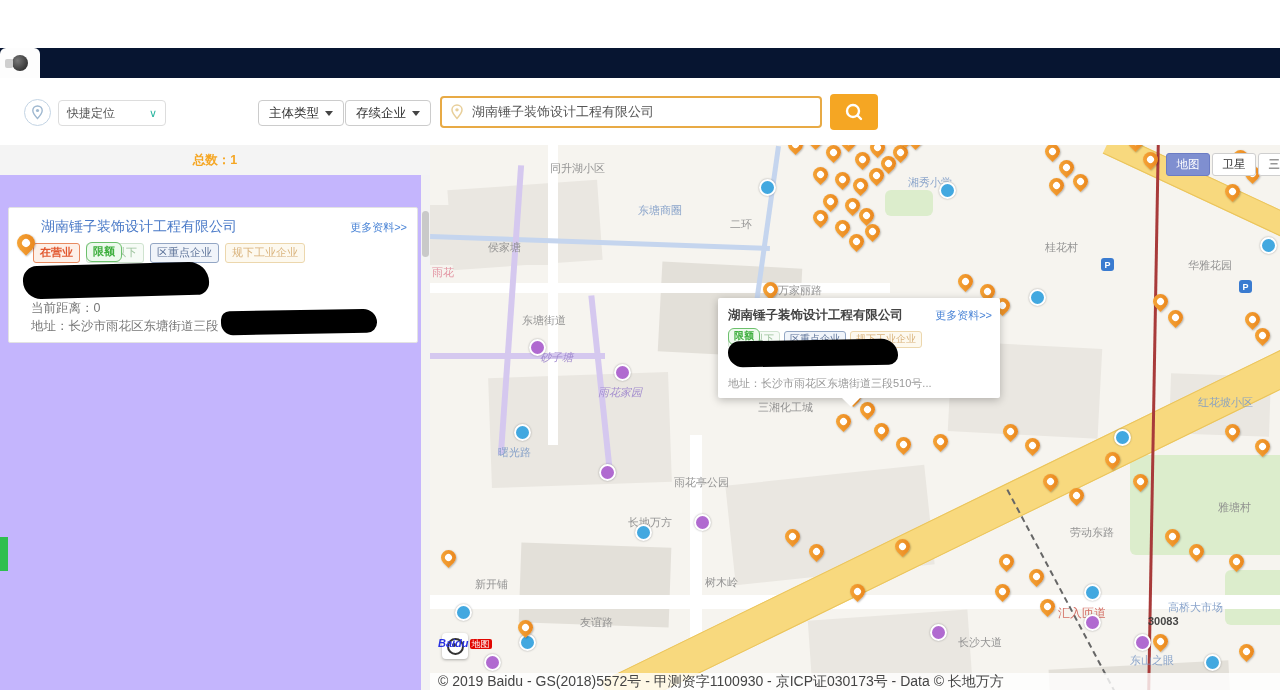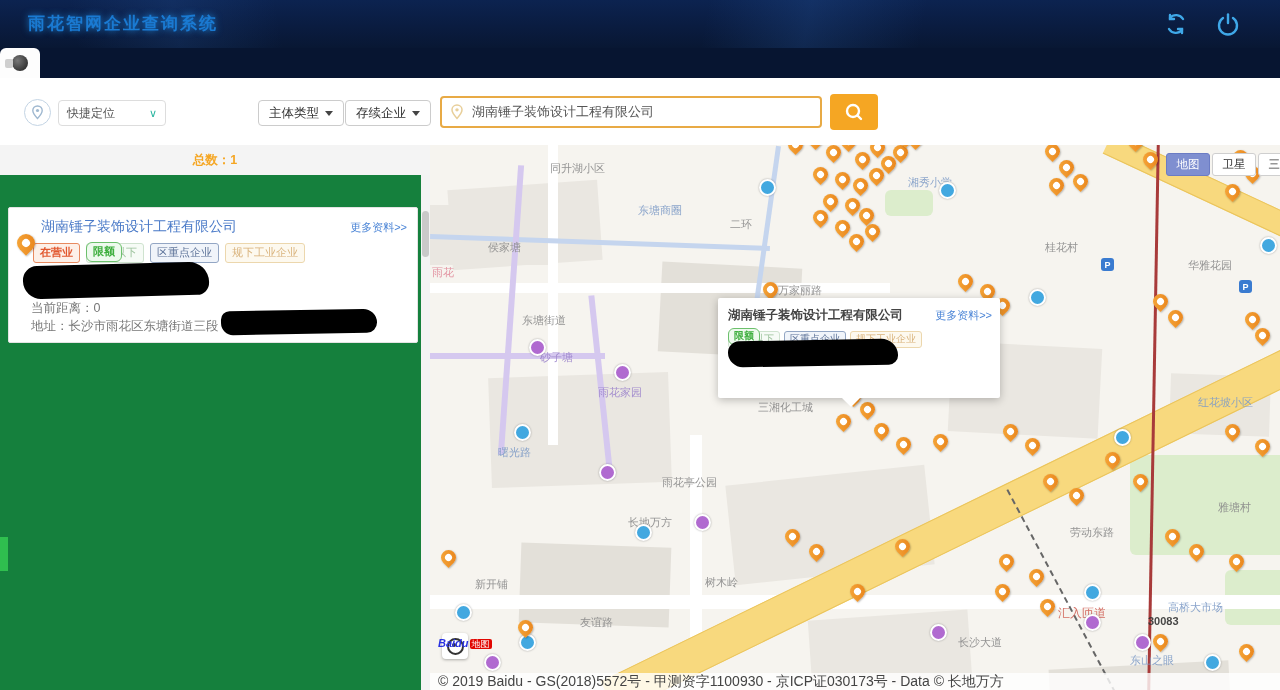--- a/index.html
+++ b/index.html
@@ -42,21 +42,21 @@
   .dd-btn .caret{width:0;height:0;border-left:4px solid transparent;border-right:4px solid transparent;
     border-top:5px solid #444;}
   .searchbox{position:absolute;left:440px;top:18px;width:382px;height:32px;border:2px solid #e8aa45;
     border-radius:4px;background:#fff;display:flex;align-items:center;box-sizing:border-box;padding:0 8px;gap:6px;}
   .searchbox input{border:none;outline:none;flex:1;font-size:13px;color:#555;
     font-family:"Liberation Sans",sans-serif;background:transparent;}
   .search-btn{position:absolute;left:830px;top:16px;width:48px;height:36px;background:#f5a623;
     border:none;border-radius:4px;cursor:pointer;display:flex;align-items:center;justify-content:center;}
 
   
-  .panel{position:absolute;left:0;top:145px;width:430px;height:545px;background:#15803d;}
+  .panel{position:absolute;left:0;top:145px;width:430px;height:545px;background:#c4b5fd;}
   .panel-head{position:absolute;left:0;top:0;width:430px;height:30px;background:#f4f4f4;
     display:flex;align-items:center;justify-content:center;font-size:12.5px;color:#f5a623;font-weight:bold;}
   .scroll-track{position:absolute;right:0;top:30px;width:9px;bottom:0;background:#f3f3f3;}
   .scroll-thumb{position:absolute;right:1px;top:36px;width:7px;height:46px;background:#c9c9c9;border-radius:4px;}
   .card{position:absolute;left:8px;top:62px;width:410px;height:136px;border:1px solid #e3e3e3;
     border-radius:2px;background:#fff;box-sizing:border-box;}
   .card-title{position:absolute;left:32px;top:10px;font-size:14px;color:#4a7ac8;cursor:pointer;}
   .more-link{position:absolute;right:10px;top:12px;font-size:11px;color:#4a84d6;cursor:pointer;}
   .badge-row{position:absolute;left:24px;top:34px;white-space:nowrap;}
   .badge{display:inline-block;font-size:11px;padding:2px 6px;border-radius:3px;margin-right:6px;line-height:1.25;}
@@ -87,21 +87,21 @@
     box-shadow:0 1px 2px rgba(0,0,0,.3);z-index:3;cursor:pointer;}
   .pin::after{content:"";position:absolute;width:7px;height:7px;background:#fff;border-radius:50%;top:4px;left:4px;}
   .pin.big{width:18px;height:18px;}
   .pin.big::after{width:8px;height:8px;top:5px;left:5px;}
   .poi{position:absolute;width:13px;height:13px;border-radius:50%;border:2px solid #fff;
     box-shadow:0 0 2px rgba(0,0,0,.35);z-index:2;cursor:pointer;}
   .poi.b{background:#42a8e0;} .poi.p{background:#b06ad0;}
   .ppark{position:absolute;width:13px;height:13px;border-radius:3px;background:#3a7bd0;color:#fff;
     font-size:9px;font-weight:bold;display:flex;align-items:center;justify-content:center;z-index:2;}
   .mlabel{position:absolute;font-size:11px;z-index:2;white-space:nowrap;opacity:.9;}
-  .c-gray{color:#8a8a8a;} .c-blue{color:#7f9cc7;} .c-purple{color:#9d85cc;}
+  .c-gray{color:#8a8a8a;} .c-blue{color:#7f9cc7;} .c-purple{color:#9d85cc;font-style:italic;}
   .c-red{color:#d06055;font-size:12px;} .c-pink{color:#e08898;} .c-dark{color:#333;font-weight:bold;}
 
   .map-controls{position:absolute;left:736px;top:8px;display:flex;gap:2px;z-index:6;}
   .mbtn{min-width:34px;height:21px;background:#fff;border:1px solid #cfcfcf;border-radius:3px;
     font-size:11.5px;color:#333;display:flex;align-items:center;justify-content:center;
     padding:0 4px;cursor:pointer;}
   .mbtn.active{background:#7f8fd0;border-color:#6b7cc4;color:#fff;}
 
   .popup{position:absolute;left:288px;top:153px;width:282px;height:100px;background:#fff;
     border-radius:2px;box-shadow:0 2px 8px rgba(0,0,0,.25);z-index:5;}
@@ -123,35 +123,20 @@
   .blogo .bd{color:#2932e1;font-weight:bold;font-style:italic;}
   .blogo .mp{background:#e10601;color:#fff;font-size:9px;padding:0 2px;border-radius:2px;margin-left:1px;}
   .copyright{position:absolute;left:0;bottom:0;width:100%;height:17px;background:rgba(255,255,255,.8);
     font-size:14px;color:#444;line-height:17px;padding-left:8px;box-sizing:border-box;z-index:6;}
 </style>
 </head>
 <body>
 
 <div class="app">
 
-  <div class="header">
-    <div class="app-title">雨花智网企业查询系统</div>
-    <div class="hicons">
-      <svg class="hicon" viewBox="0 0 24 24" fill="none" stroke="#3fa8e8" stroke-width="2.4" stroke-linecap="round">
-        <path d="M19 7a8 8 0 0 0-13-1"></path>
-          <path d="M6 3v4h4" fill="none"></path>
-        <path d="M5 17a8 8 0 0 0 13 1"></path>
-          <path d="M18 21v-4h-4" fill="none"></path>
-      </svg>
-      <svg class="hicon" viewBox="0 0 24 24" fill="none" stroke="#3fa8e8" stroke-width="2.4" stroke-linecap="round">
-        <path d="M7 6a9 9 0 1 0 10 0"></path>
-          <line x1="12" y1="2.5" x2="12" y2="11"></line>
-      </svg>
-    </div>
-  </div>
 
   <div class="subheader"></div>
   <div class="tab">
       <div class="orb"></div>
     </div>
 
   <div class="toolbar">
     <div class="pin-circle">
       <svg width="13" height="15" viewBox="0 0 13 15">
           <path d="M6.5 1C3.7 1 1.8 3 1.8 5.5c0 3 4.7 8 4.7 8s4.7-5 4.7-8C11.2 3 9.3 1 6.5 1z" fill="none" stroke="#9fb8d0" stroke-width="1.4"></path>
@@ -242,21 +227,21 @@
         <span class="mlabel c-blue" style="left: 478px; top: 30px;">湘秀小学</span>
         <span class="mlabel c-gray" style="left: 615px; top: 95px;">桂花村</span>
         <span class="mlabel c-gray" style="left: 758px; top: 113px;">华雅花园</span>
         <span class="mlabel c-gray" style="left: 92px; top: 168px;">东塘街道</span>
         <span class="mlabel c-gray" style="left: 348px; top: 138px;">万家丽路</span>
         <span class="mlabel c-purple" style="left: 110px; top: 205px;">砂子塘</span>
         <span class="mlabel c-purple" style="left: 168px; top: 240px;">雨花家园</span>
         <span class="mlabel c-gray" style="left: 328px; top: 255px;">三湘化工城</span>
         <span class="mlabel c-blue" style="left: 68px; top: 300px;">曙光路</span>
         <span class="mlabel c-blue" style="left: 768px; top: 250px;">红花坡小区</span>
-        <span class="mlabel c-gray" style="left: 232px; top: 330px;">雨花亭公园</span>
+        <span class="mlabel c-gray" style="left: 244px; top: 330px;">雨花亭公园</span>
         <span class="mlabel c-gray" style="left: 198px; top: 370px;">长地万方</span>
         <span class="mlabel c-gray" style="left: 640px; top: 380px;">劳动东路</span>
         <span class="mlabel c-gray" style="left: 788px; top: 355px;">雅塘村</span>
         <span class="mlabel c-gray" style="left: 275px; top: 430px;">树木岭</span>
         <span class="mlabel c-gray" style="left: 45px; top: 432px;">新开铺</span>
         <span class="mlabel c-gray" style="left: 150px; top: 470px;">友谊路</span>
         <span class="mlabel c-gray" style="left: 528px; top: 490px;">长沙大道</span>
         <span class="mlabel c-blue" style="left: 738px; top: 455px;">高桥大市场</span>
         <span class="mlabel c-red" style="left: 628px; top: 460px;">汇入匝道</span>
         <span class="mlabel c-blue" style="left: 700px; top: 508px;">东山之眼</span>
@@ -357,20 +342,21 @@
         <div class="pin" style="left: 11px; top: 405px;"></div>
         <div class="pin" style="left: 88px; top: 475px;"></div>
         <div class="pin" style="left: 333px; top: 137px;"></div>
       </div>
 
     <div class="popup">
       <div class="popup-title">湖南锤子装饰设计工程有限公司</div>
       <div class="more-link">更多资料&gt;&gt;</div>
       <div class="badge-row"><span class="badge green">限额</span><span class="badge pale-green">规模以下</span><span class="badge blue">区重点企业</span><span class="badge pale-orange">规下工业企业</span></div>
       <div class="redact" style="left:10px;top:42px;width:170px;height:26px;border-radius:12px 18px 10px 16px;transform:rotate(-1deg);"></div>
+      <div class="popup-addr">地址：长沙市雨花区东塘街道三段510号...</div>
       <div class="arrow"></div>
     </div>
 
     <div class="map-controls">
         <div class="mbtn active">地图</div>
         <div class="mbtn">卫星</div>
         <div class="mbtn">三维</div>
       </div>
 
     <div class="locate-btn">

